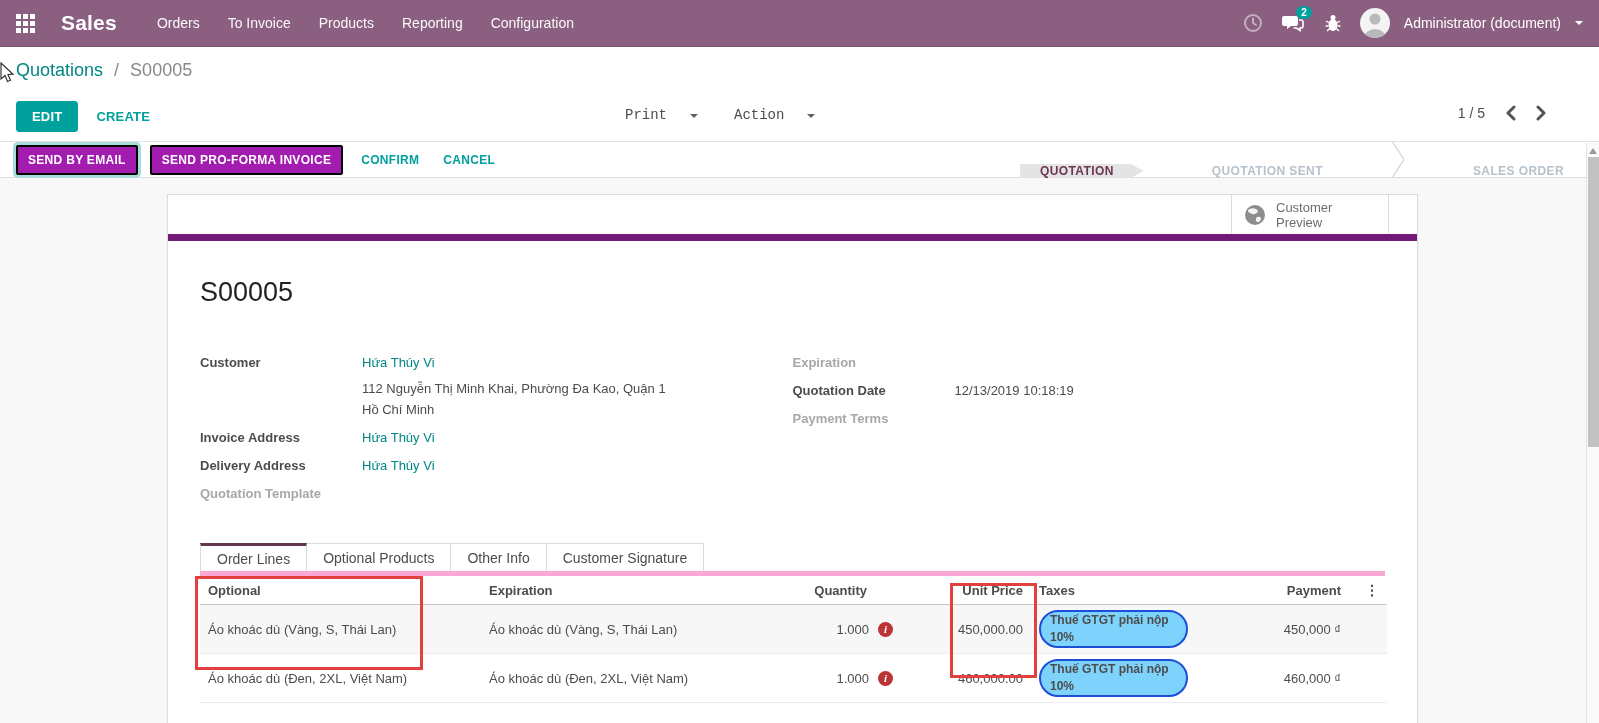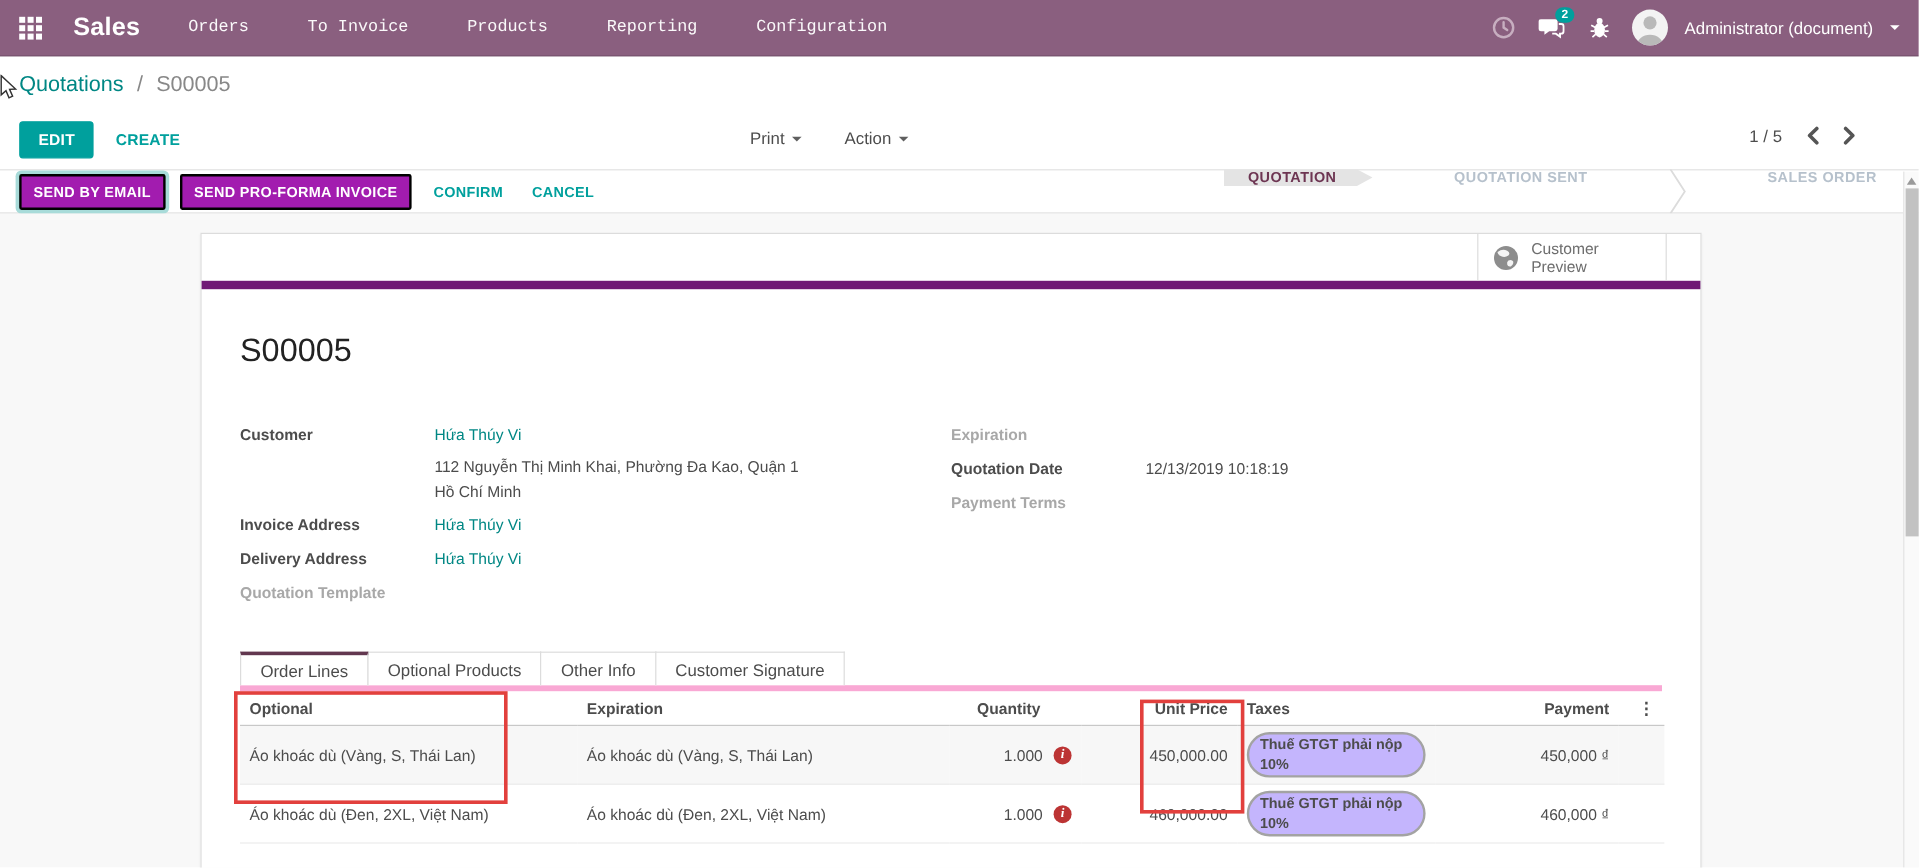--- a/index.html
+++ b/index.html
@@ -6,21 +6,21 @@
   html,body { width:1599px; height:723px; overflow:hidden; }
   body { font-family:"Liberation Sans", sans-serif; background:#fff; position:relative; color:#4c4c4c; }
 
   
   .navbar { position:absolute; top:0; left:0; width:1599px; height:47px;
             background:#8a5f7f; display:flex; align-items:center; padding:0 16px;
             border-bottom:1px solid rgba(0,0,0,.15); z-index:20; }
   .apps-grid { display:grid; grid-template-columns:repeat(3,5px); grid-gap:2px; margin-right:26px; cursor:pointer; }
   .apps-grid i { width:5px; height:5px; background:#fff; display:block; }
   .brand { color:#fff; font-size:21px; font-weight:bold; margin-right:40px; letter-spacing:.2px; cursor:pointer; }
-  .menu { display:flex; gap:49px;font-family:Liberation Mono, monospace; }
+  .menu { display:flex; gap:28px; }
   .menu a { color:rgba(255,255,255,.96); font-size:14px; text-decoration:none; cursor:pointer; }
   .nav-right { margin-left:auto; display:flex; align-items:center; gap:14px; }
   .nav-icon { position:relative; width:26px; height:26px; display:flex; align-items:center; justify-content:center; cursor:pointer; }
   .badge { position:absolute; top:-4px; right:-6px; background:#00a09d; color:#fff; font-size:10px;
            font-weight:bold; border-radius:8px; padding:1px 5px; line-height:11px; }
   .avatar { width:30px; height:30px; border-radius:50%; background:#f3f3f3; overflow:hidden;
             display:flex; align-items:flex-end; justify-content:center; cursor:pointer; }
   .username { color:#fff; font-size:14px; cursor:pointer; }
   .caret-down { width:0; height:0; border-left:4px solid transparent; border-right:4px solid transparent;
                 border-top:4px solid #fff; display:inline-block; }
@@ -35,36 +35,36 @@
   .mouse-cursor { position:absolute; left:0px; top:62px; z-index:50; }
 
   
   .control-row { position:absolute; top:93px; left:0; width:1599px; height:48px; background:#fff; }
   .left-actions { position:absolute; left:16px; top:8px; display:flex; align-items:center; gap:18px; }
   .btn-primary { background:#00a09d; color:#fff; border:1px solid #00a09d; font-size:13px; font-weight:bold;
                  padding:7px 15px; border-radius:3px; cursor:pointer; font-family:inherit; letter-spacing:.2px; }
   .btn-link { background:none; border:none; color:#00a09d; font-size:13px; font-weight:bold; cursor:pointer;
               font-family:inherit; letter-spacing:.2px; }
   .center-actions { position:absolute; left:625px; top:14px; display:flex; gap:36px; }
-  .dropdown-toggle { font-size:14px; color:#4c4c4c; display:flex; align-items:center; gap:6px; cursor:pointer; }
+  .dropdown-toggle { font-size:14px; color:#4c4c4c; display:flex; align-items:center; gap:23px; cursor:pointer;font-family:Liberation Mono, monospace; }
   .caret-gray { width:0; height:0; border-left:4px solid transparent; border-right:4px solid transparent;
                 border-top:4px solid #5f5f5f; display:inline-block; margin-top:2px; }
   .pager { position:absolute; right:52px; top:12px; display:flex; align-items:center; gap:20px; }
   .pager-count { font-size:14px; color:#4c4c4c; }
   .pager-arrow { cursor:pointer; display:flex; align-items:center; }
 
   
   .status-row { position:absolute; top:141px; left:0; width:1599px; height:37px; background:#fff;
                 border-top:1px solid #e2e2e2; border-bottom:1px solid #dcdcdc; display:flex; align-items:center; }
   .sb-buttons { display:flex; align-items:center; gap:12px; padding-left:16px; }
   .sb-btn { font-family:inherit; font-size:12px; font-weight:bold; letter-spacing:.3px; cursor:pointer; border-radius:2px; }
   .sb-btn.filled { background:#a21caf; color:#fff; border:2px solid #000000; padding:6px 10px; }
   .sb-btn.focused { box-shadow:0 0 0 3px #a8dbd9; }
   .sb-btn.ghost { background:none; border:none; color:#00a09d; padding:6px 6px; }
-  .sb-stages { margin-left:auto; margin-right:13px; height:37px; display:flex; align-items:flex-start;gap:46px; }
+  .sb-stages { margin-left:auto; margin-right:13px; height:37px; display:flex; align-items:flex-end;gap:46px; }
   .stage { display:flex; align-items:center; font-size:12px; font-weight:bold; letter-spacing:.4px; padding:0 22px; }
   .stage.active { background:#e4e4e4; color:#6d3552;
                   clip-path:polygon(0 0, calc(100% - 13px) 0, 100% 50%, calc(100% - 13px) 100%, 0 100%);
                   padding:0 30px 0 20px; cursor:default; }
   .stage.inactive { color:#b6c1cc; cursor:pointer; }
   .chevron-sep { display:flex; align-items:center; }
 
   
   .content { position:absolute; top:178px; left:0; width:1599px; height:545px; background:#f8f8f8; }
   .sheet { position:absolute; left:167px; top:16px; width:1251px; height:560px; background:#fff;
@@ -101,22 +101,22 @@
   .olist th.qty-h { padding-right:34px; }
   .olist td { font-size:13px; color:#4c4c4c; padding:5px 8px; height:29px; }
   .olist tbody tr { border-bottom:1px solid #ececec; cursor:pointer; }
   .olist tbody tr:first-child { background:#f7f7f7; }
   .olist td.num { text-align:right; }
   .qty-cell { display:flex; justify-content:flex-end; align-items:center; gap:9px; }
   .info-icon { width:15px; height:15px; border-radius:50%; background:#bc3434; color:#fff; font-size:11px;
                font-weight:bold; font-style:italic; display:inline-flex; align-items:center; justify-content:center;
                font-family:"Liberation Serif", serif; flex:none; }
   .info-icon::after { content:"i"; }
-  .tax-pill { display:inline-block; border:2px solid #a3a3a3; border-radius:20px; padding:0px 9px; font-size:12px;
-              font-weight:bold; color:#4c4c4c; background:#c4b5fd; line-height:17px; }
+  .tax-pill { display:inline-block; border:2px solid #1d4ed8; border-radius:20px; padding:0px 9px; font-size:12px;
+              font-weight:bold; color:#4c4c4c; background:#7dd3fc; line-height:17px; }
   .dots-icon { color:#4c4c4c; font-weight:bold; font-size:14px; cursor:pointer; }
   .dots-icon::after { content:"\22EE"; }
 
   
   .annotation { position:absolute; border:3px solid #e2403d; pointer-events:none; z-index:10; }
   .ann-product { left:-5px; top:0px; width:228px; height:94px; }
   .ann-unitprice { left:750px; top:7px; width:87px; height:95px; }
 
   
   .scrollbar { position:absolute; right:0; top:143px; width:13px; height:580px; background:#fafafa;

